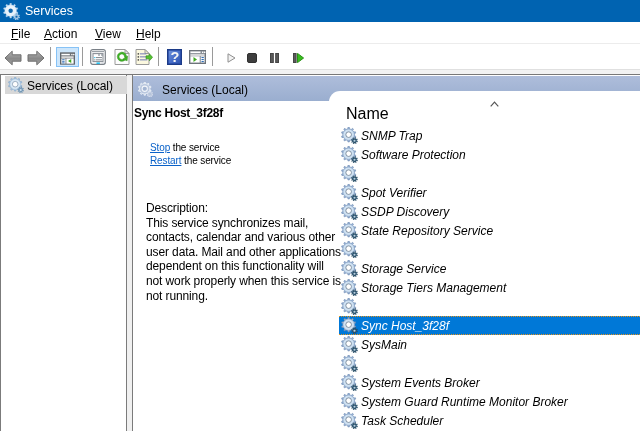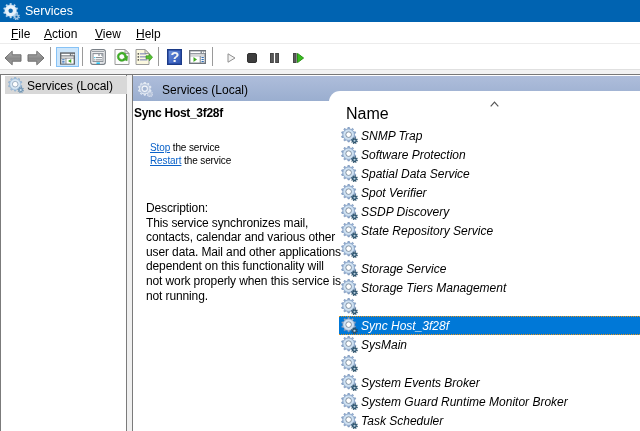--- a/index.html
+++ b/index.html
@@ -255,21 +255,20 @@
 <div class="row" style="top:145px">
     <svg width="17" height="17" viewBox="0 0 16 16">
       <use href="#svcgear"></use>
     </svg>
     <span class="txt">Software Protection</span>
   </div>
 <div class="row" style="top:164px">
     <svg width="17" height="17" viewBox="0 0 16 16">
       <use href="#svcgear"></use>
     </svg>
-    <span class="txt">Spatial Data Service</span>
   </div>
 <div class="row" style="top:183px">
     <svg width="17" height="17" viewBox="0 0 16 16">
       <use href="#svcgear"></use>
     </svg>
     <span class="txt">Spot Verifier</span>
   </div>
 <div class="row" style="top:202px">
     <svg width="17" height="17" viewBox="0 0 16 16">
       <use href="#svcgear"></use>

